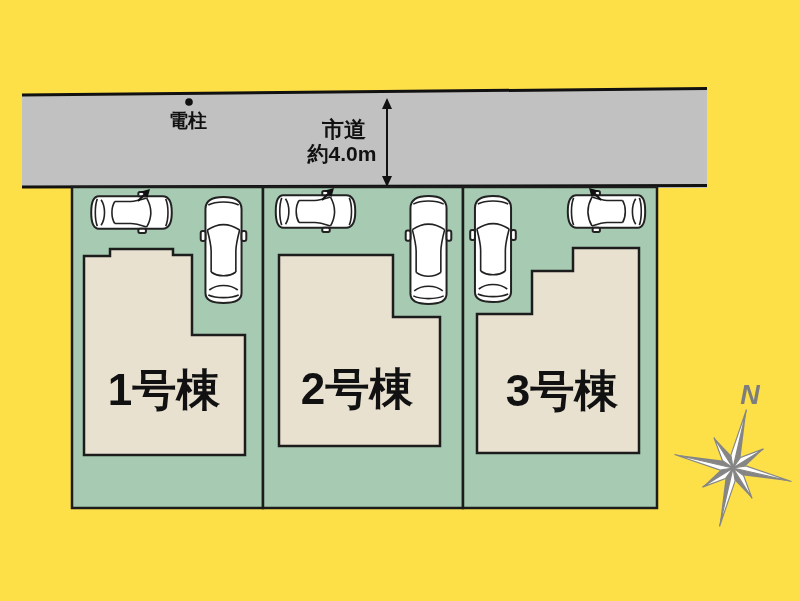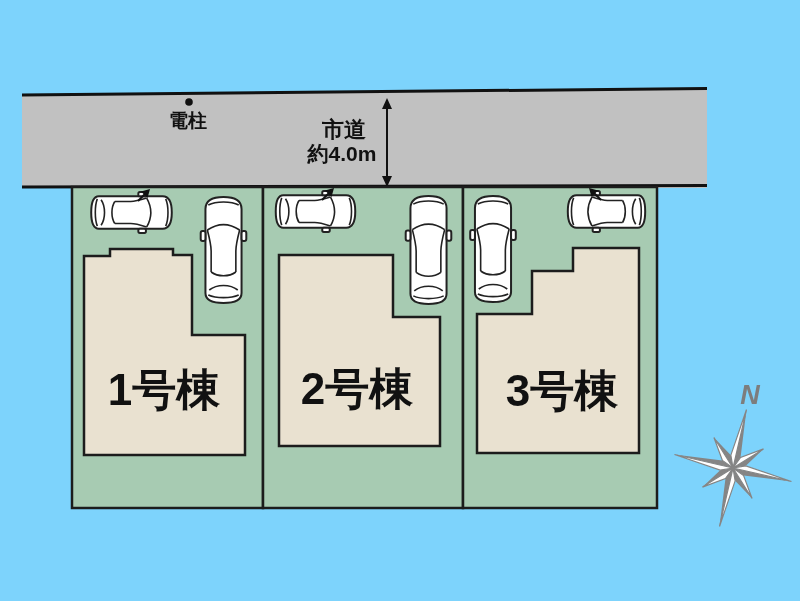--- a/index.html
+++ b/index.html
@@ -1,17 +1,17 @@
 <!DOCTYPE html>
 <html><head>
 <meta charset="utf-8">
 <style>
   html,body{margin:0;padding:0;background:#ffffff;}
   .canvas{
-    position:relative;width:800px;height:601px;background:#7dd3fc;
+    position:relative;width:800px;height:601px;background:#fde047;
     font-family:"Liberation Sans","DejaVu Sans",sans-serif;overflow:hidden;text-align:center;
   }
   svg{display:block;}
   .outline{stroke:#1c1c1c;stroke-width:2.5;}
   .road-edge{stroke:#111111;stroke-width:3;fill:none;}
   .car-part{stroke:#222222;stroke-width:2;fill:#ffffff;vector-effect:non-scaling-stroke;}
   .car-line{stroke:#222222;stroke-width:1.6;fill:none;vector-effect:non-scaling-stroke;}
   .entry-arrow{stroke:#111111;stroke-width:2;fill:none;}
   .entry-head{fill:#111111;stroke:none;}
   .dim-arrow{stroke:#111111;stroke-width:2;}

